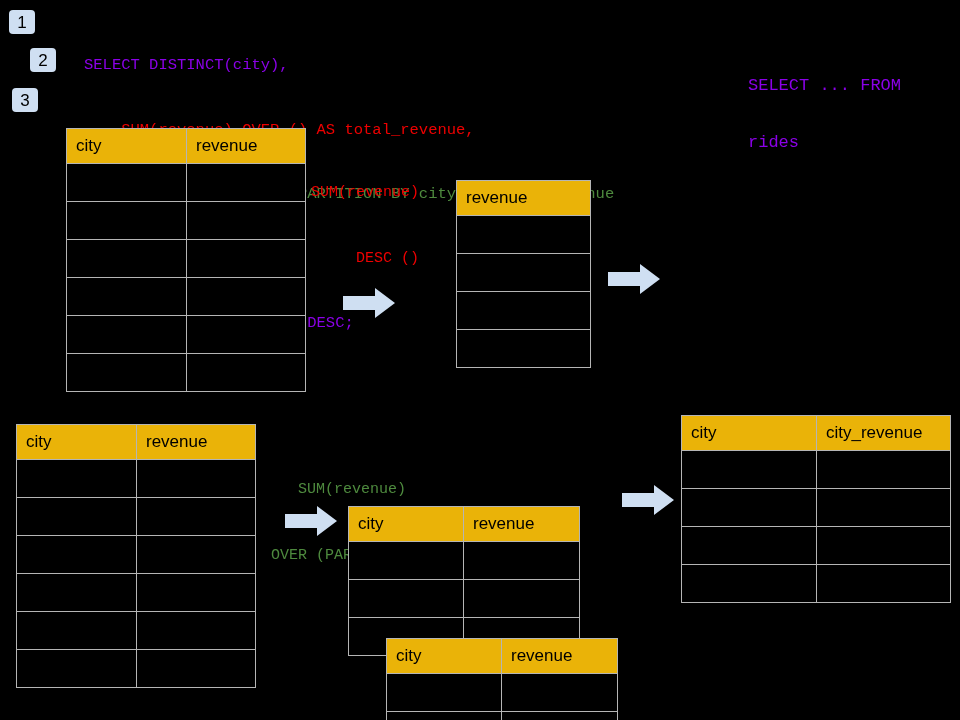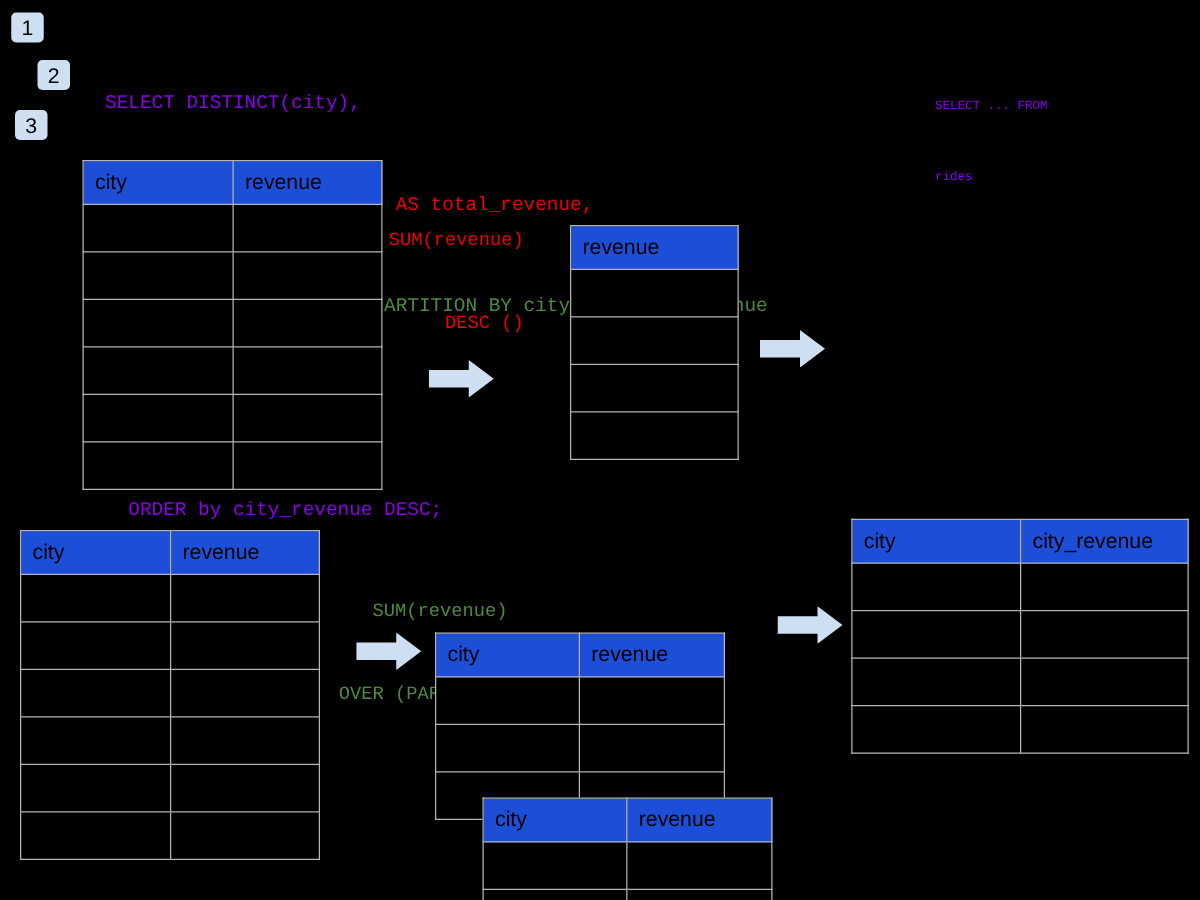--- a/index.html
+++ b/index.html
@@ -35,29 +35,29 @@
 
   
   .code-block {
     position: absolute;
     font-family: "Liberation Mono", monospace;
     font-size: 15.5px;
     line-height: 21.5px;
     white-space: pre;
     letter-spacing: 0px;
   }
-  .code-line { white-space: pre; margin-top: 17px; }
+  .code-line { white-space: pre; }
   .c-purple { color: #8b00e8; }
   .c-red    { color: #ee0000; }
   .c-green  { color: #4e8a3e; }
 
   .side-note {
     position: absolute;
     font-family: "Liberation Mono", monospace;
-    font-size: 10px;
+    font-size: 17px;
     line-height: 19px;
     white-space: pre;
     color: #8b00e8;
   }
 
   
   .annot {
     position: absolute;
     font-family: "Liberation Mono", monospace;
     font-size: 15px;
@@ -77,21 +77,21 @@
     font-family: "Liberation Sans", sans-serif;
   }
   .tbl th, .tbl td {
     border: 1px solid #b5b5b5;
     padding: 0;
     margin: 0;
     text-align: left;
     vertical-align: middle;
   }
   .tbl th {
-    background: #1d4ed8;
+    background: #eab308;
     color: #000000;
     font-weight: normal;
     font-size: 17px;
     height: 34px;
     padding-left: 9px;
   }
   .tbl td {
     background: #000000;
     height: 37px;
   }

